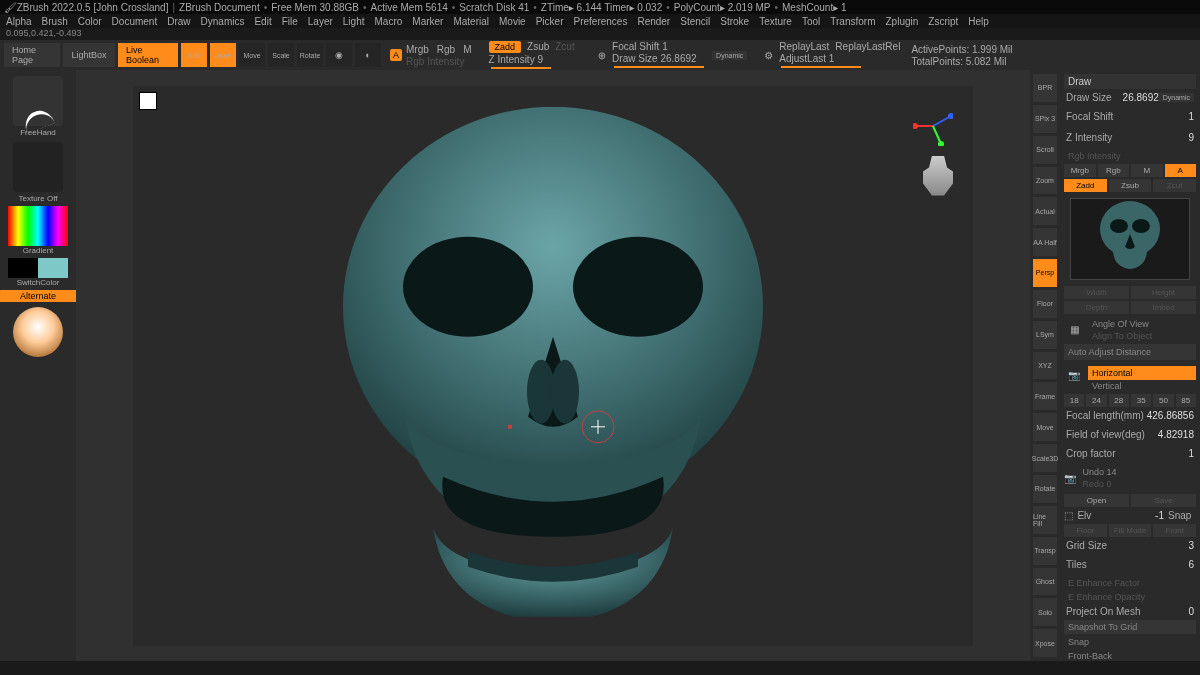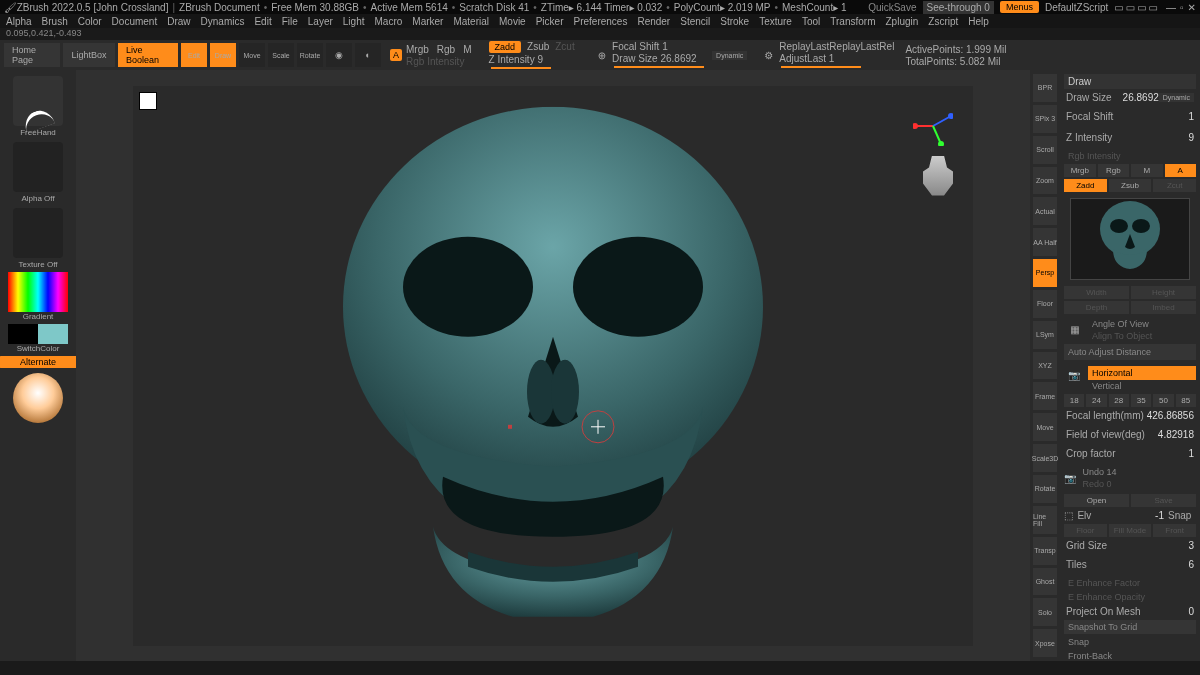--- a/index.html
+++ b/index.html
@@ -70,32 +70,20 @@
   <span class="sep">•</span>
   <span>Active Mem 5614</span>
   <span class="sep">•</span>
   <span>Scratch Disk 41</span>
   <span class="sep">•</span>
   <span>ZTime▸ 6.144 Timer▸ 0.032</span>
   <span class="sep">•</span>
   <span>PolyCount▸ 2.019 MP</span>
   <span class="sep">•</span>
   <span>MeshCount▸ 1</span>
-  <div class="right">
-    <span style="color:#888">QuickSave</span>
-    <span class="pill-dark">See-through  0</span>
-    <span class="pill">Menus</span>
-    <span>DefaultZScript</span>
-    <span style="letter-spacing:2px">▭▭▭▭</span>
-    <div class="wincontrols">
-      <span>—</span>
-      <span>▫</span>
-      <span>✕</span>
-    </div>
-  </div>
 </div>
 
 <div class="menubar" id="menubar">
     <span>Alpha</span>
     <span>Brush</span>
     <span>Color</span>
     <span>Document</span>
     <span>Draw</span>
     <span>Dynamics</span>
     <span>Edit</span>
@@ -169,44 +157,40 @@
     <div class="info-mid">
       <span>Focal Shift 1</span>
       <span>Draw Size 26.8692</span>
       <div class="slider-track" style="width:90px"></div>
     </div>
     <span class="pill-dark" style="font-size:7px">Dynamic</span>
   </div>
   <div style="margin-left:14px;display:flex;align-items:center;gap:6px">
     <span>⚙</span>
     <div class="info-mid">
-      <div style="display:flex;gap:0">
+      <div style="display:flex;gap:6px">
         <span>ReplayLast</span>
         <span>ReplayLastRel</span>
       </div>
       <span>AdjustLast 1</span>
       <div class="slider-track" style="width:80px"></div>
     </div>
   </div>
   <div class="info-right">
     <span>ActivePoints: 1.999 Mil</span>
     <span>TotalPoints: 5.082 Mil</span>
   </div>
 </div>
 
 <div class="main">
 
   <div class="leftshelf">
     <div class="shelf-item">
       <div class="shelf-thumb stroke"></div>
       <div class="shelf-label">FreeHand</div>
-    </div>
-    <div class="shelf-item">
-      <div class="shelf-thumb alpha"></div>
-      <div class="shelf-label">Alpha Off</div>
     </div>
     <div class="shelf-item">
       <div class="shelf-thumb alpha"></div>
       <div class="shelf-label">Texture Off</div>
     </div>
     <div class="shelf-item">
       <div class="colorpick"></div>
       <div class="shelf-label">Gradient</div>
     </div>
     <div class="shelf-item">

